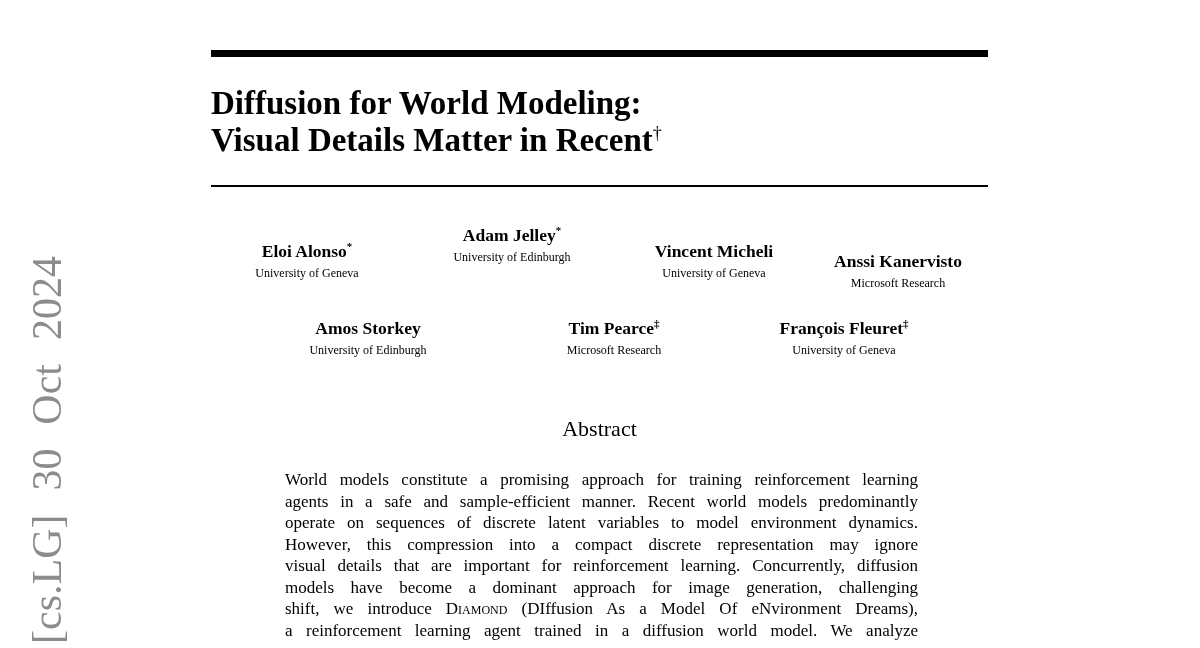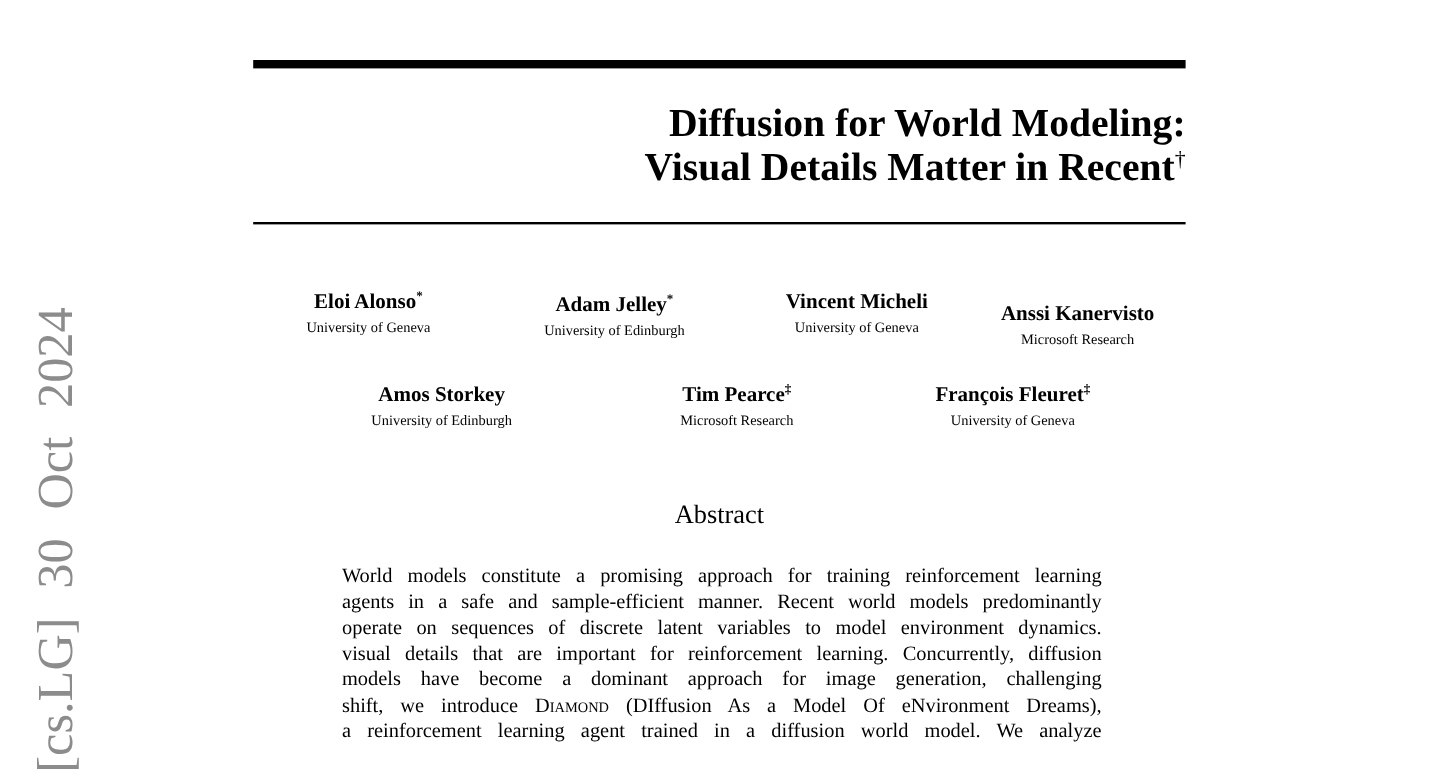--- a/index.html
+++ b/index.html
@@ -23,21 +23,21 @@
     word-spacing: 0.32em;
   }
 
   
   .rule-thick { left: 211px; top: 50px; width: 777px; height: 7px; background: #000; }
   .rule-thin  { left: 211px; top: 185px; width: 777px; height: 2px; background: #000; }
 
   
   .title {
     left: 211px; top: 85px; width: 777px;
-    text-align: right;
+    text-align: left;
     font-weight: bold;
     font-size: 33px;
     line-height: 37px;
   }
   .title sup { font-size: 55%; vertical-align: super; line-height: 0; font-weight: normal; }
 
   
   .author {
     transform: translateX(-50%);
     text-align: center;
@@ -74,21 +74,21 @@
   <div>Diffusion for World Modeling:</div>
   <div><span>Visual Details Matter in Recent</span><sup>†</sup></div>
 </div>
 
 <div class="abs rule-thin"></div>
 
 <div class="abs author" style="left:307px; top:240px;">
   <div class="author-name"><span>Eloi Alonso</span><sup class="marker">*</sup></div>
   <div class="author-affil">University of Geneva</div>
 </div>
-<div class="abs author" style="left:512px; top:242px;">
+<div class="abs author" style="left:512px; top:224px;">
   <div class="author-name"><span>Adam Jelley</span><sup class="marker">*</sup></div>
   <div class="author-affil">University of Edinburgh</div>
 </div>
 <div class="abs author" style="left:714px; top:240px;">
   <div class="author-name"><span>Vincent Micheli</span><sup class="marker"></sup></div>
   <div class="author-affil">University of Geneva</div>
 </div>
 <div class="abs author" style="left:898px; top:250px;">
   <div class="author-name"><span>Anssi Kanervisto</span><sup class="marker"></sup></div>
   <div class="author-affil">Microsoft Research</div>
@@ -106,17 +106,18 @@
   <div class="author-name"><span>François Fleuret</span><sup class="marker">‡</sup></div>
   <div class="author-affil">University of Geneva</div>
 </div>
 
 <div class="abs abstract-heading">Abstract</div>
 
 <div class="abs abstract-body">
   <div class="abs-line">World models constitute a promising approach for training reinforcement learning</div>
   <div class="abs-line">agents in a safe and sample-efficient manner. Recent world models predominantly</div>
   <div class="abs-line">operate on sequences of discrete latent variables to model environment dynamics.</div>
+  <div class="abs-line">However, this compression into a compact discrete representation may ignore</div>
   <div class="abs-line">visual details that are important for reinforcement learning. Concurrently, diffusion</div>
   <div class="abs-line">models have become a dominant approach for image generation, challenging</div>
   <div class="abs-line"><span>shift, we introduce </span><span class="sc">Diamond</span><span> (DIffusion As a Model Of eNvironment Dreams),</span></div>
   <div class="abs-line">a reinforcement learning agent trained in a diffusion world model. We analyze</div>
 </div>
 
 </body></html>

